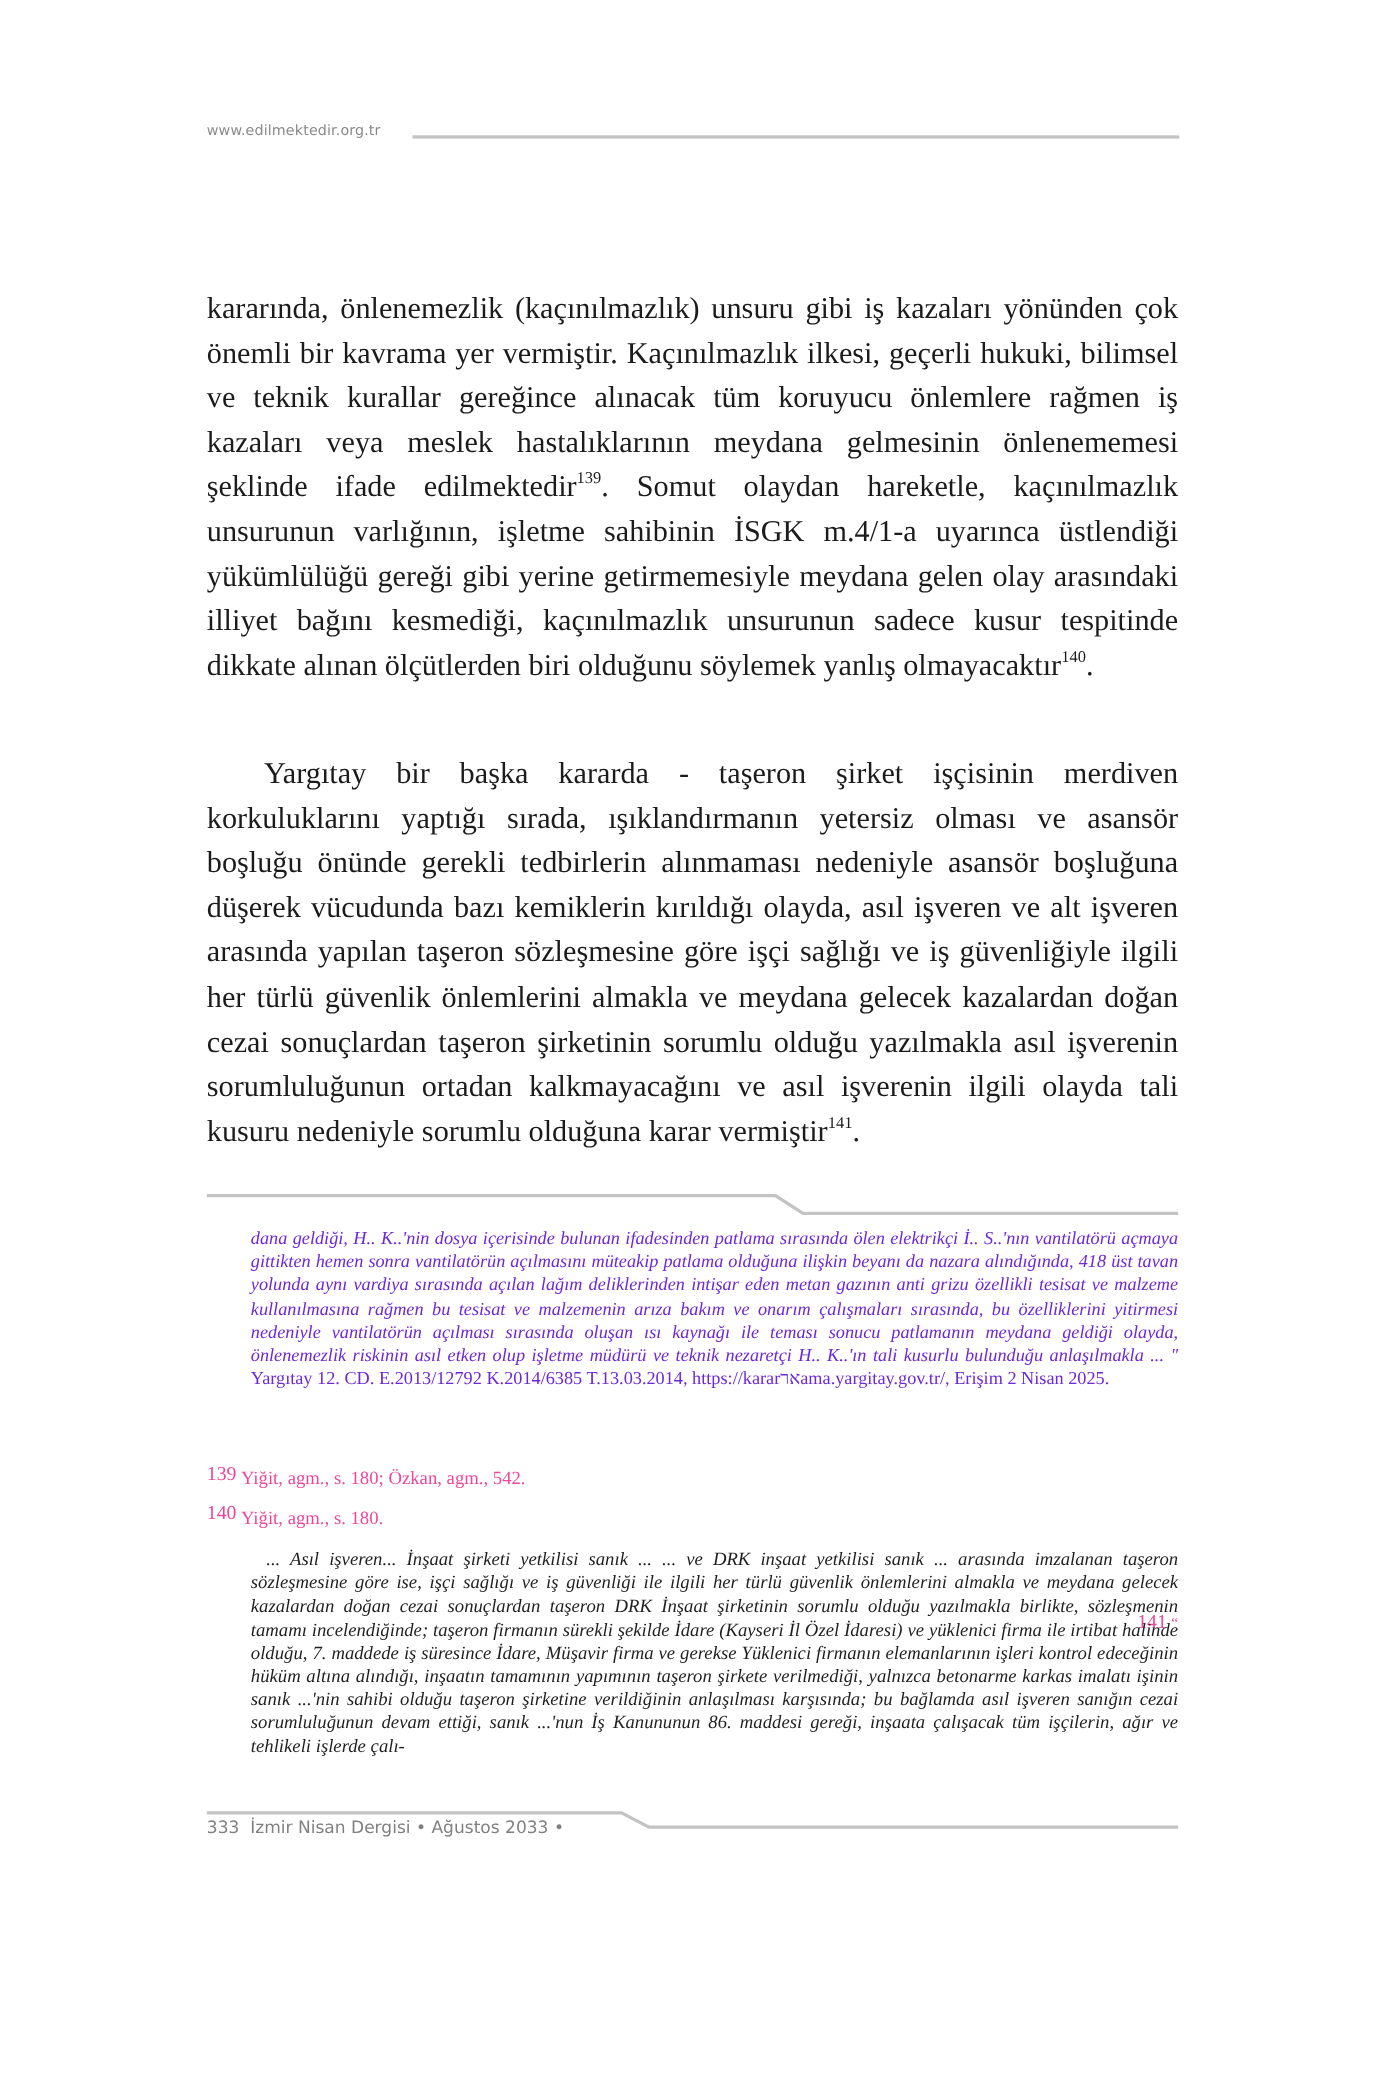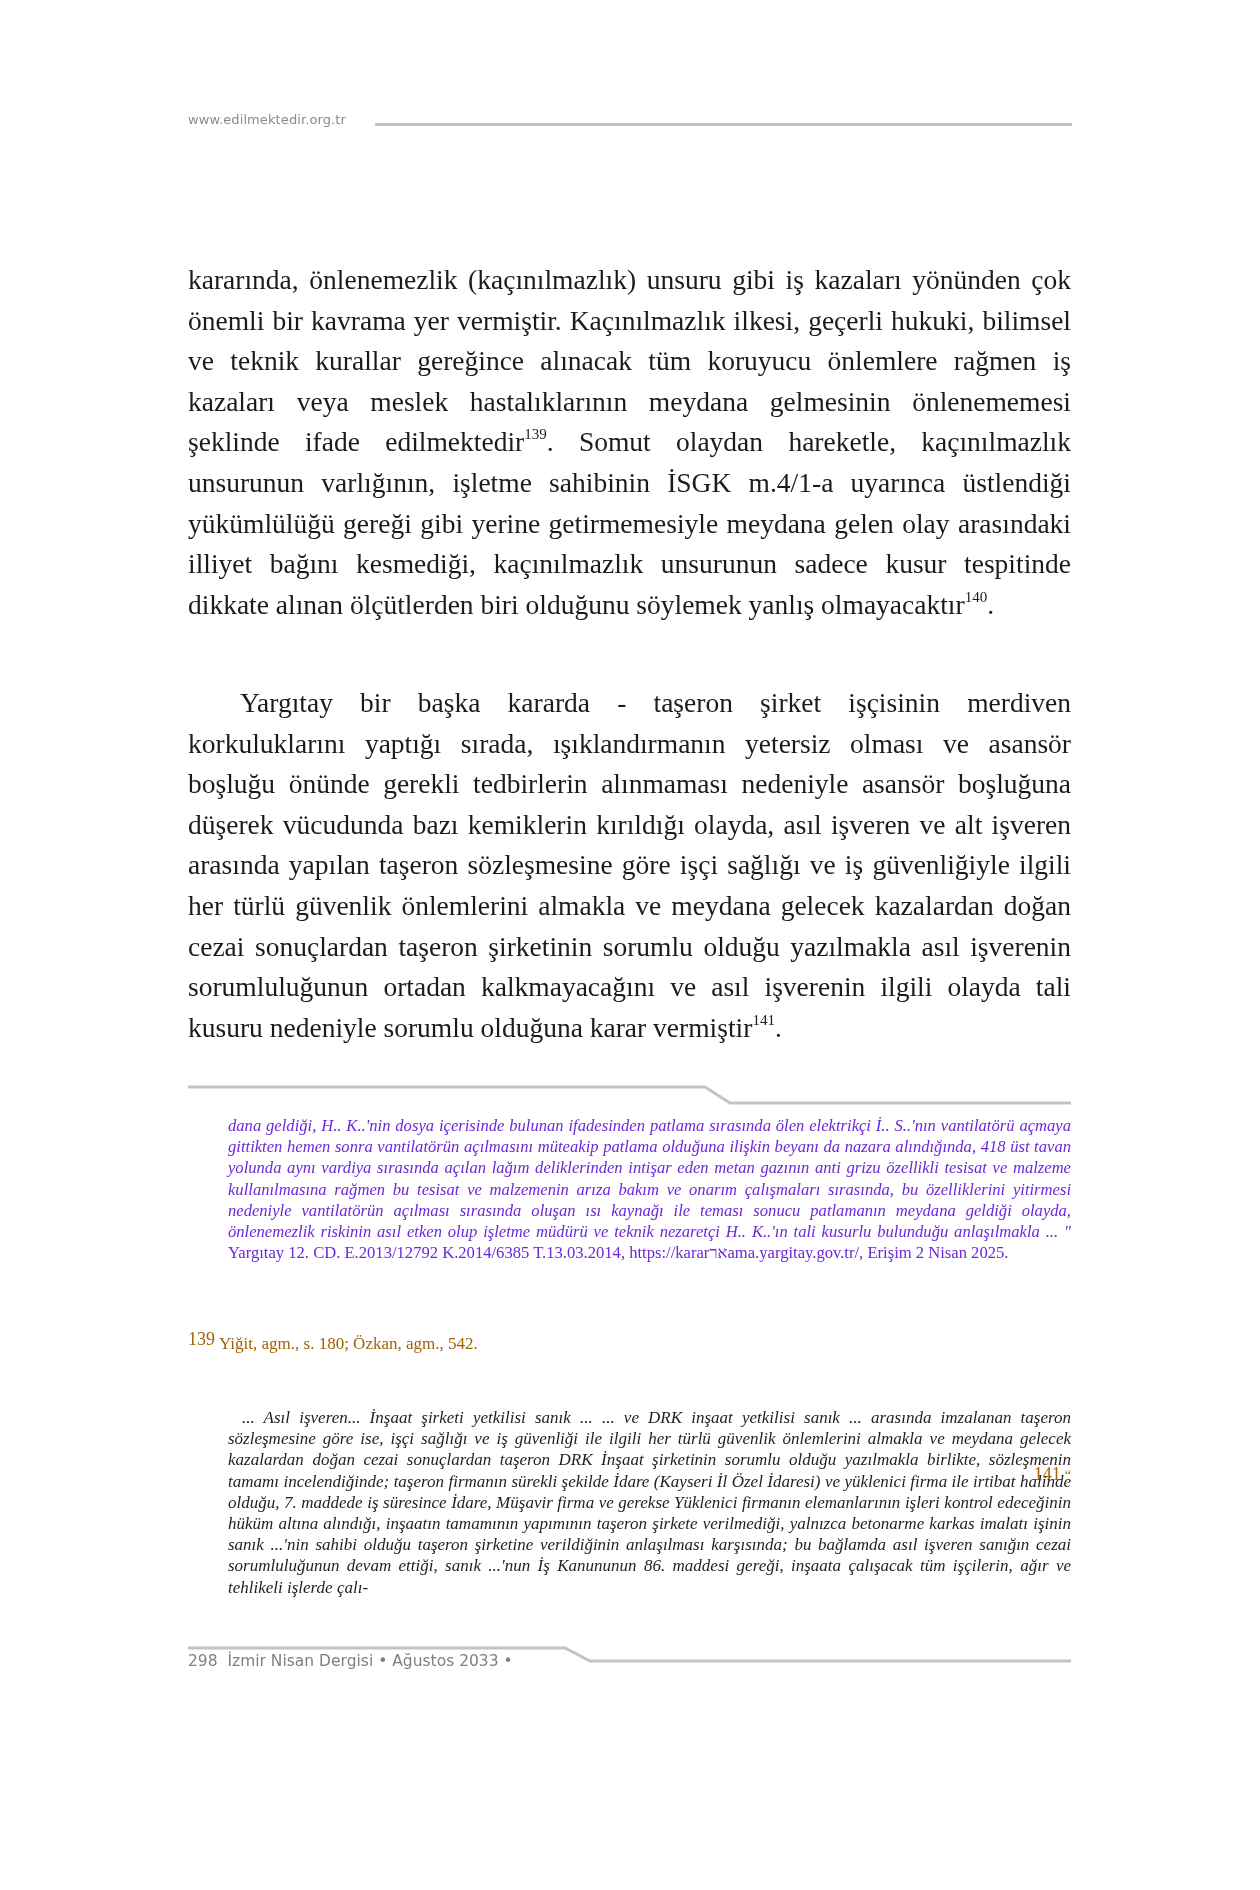--- a/index.html
+++ b/index.html
@@ -29,21 +29,21 @@
   .fn-block {
     position: absolute; left: 228px; width: 843px;
     font-family: "Liberation Serif", serif; font-size: 16.6px; line-height: 21.2px;
     color: #6d28d9; text-align: justify; margin: 0;
   }
   .fn-block .it { font-style: italic; }
   .fn-cont { top: 1115px; }
 
   .fn-line {
     position: absolute; left: 188px; width: 883px;
-    font-family: "Liberation Serif", serif; font-size: 17px; line-height: 21px; color: #a16207;
+    font-family: "Liberation Serif", serif; font-size: 17px; line-height: 21px; color: #ec4899;
   }
   .fn-num { font-size: 18px; position: relative; top: -4px; margin-right: 4px; }
   .fn139 { top: 1333px; }
   .fn140 { top: 1369px; }
   .fn141-head { top: 1468px; text-align: right; }
   .fn141 {
     position: absolute; left: 228px; width: 843px; top: 1407px;
     font-family: Liberation Serif, serif; font-size: 17px; line-height: 21.2px;
     color: #1f1f1f; text-align: justify; margin: 0; font-style: italic;
   }
@@ -67,25 +67,26 @@
 
   <svg class="fn-sep" width="1260" height="1890" style="pointer-events:none">
     <polyline points="188,1087 705,1087 730,1103 1071,1103" fill="none" stroke="#c3c3c3" stroke-width="3"></polyline>
     <polyline points="188,1648 565,1648 590,1661 1071,1661" fill="none" stroke="#c3c3c3" stroke-width="3"></polyline>
   </svg>
 
   <p class="fn-block fn-cont"><span class="it">dana geldiği, H.. K..'nin dosya içerisinde bulunan ifadesinden patlama sırasında ölen elektrikçi İ.. S..'nın vantilatörü açmaya gittikten hemen sonra vantilatörün açılmasını müteakip patlama olduğuna ilişkin beyanı da nazara alındığında, 418 üst tavan yolunda aynı vardiya sırasında açılan lağım deliklerinden intişar eden metan gazının anti grizu özellikli tesisat ve malzeme kullanılmasına rağmen bu tesisat ve malzemenin arıza bakım ve onarım çalışmaları sırasında, bu özelliklerini yitirmesi nedeniyle vantilatörün açılması sırasında oluşan ısı kaynağı ile teması sonucu patlamanın meydana geldiği olayda, önlenemezlik riskinin asıl etken olup işletme müdürü ve teknik nezaretçi H.. K..'ın tali kusurlu bulunduğu anlaşılmakla ... "</span><span> Yargıtay 12. CD. E.2013/12792 K.2014/6385 T.13.03.2014, https://kararארama.yargitay.gov.tr/, Erişim 2 Nisan 2025.</span></p>
 
   <div class="fn-line fn139"><span class="fn-num">139</span><span>Yiğit, agm., s. 180; Özkan, agm., 542.</span></div>
 
+  <div class="fn-line fn140"><span class="fn-num">140</span><span>Yiğit, agm., s. 180.</span></div>
 
   <div class="fn-line fn141-head"><span class="fn-num">141</span><span style="font-size:14px;position:relative;top:-4px;">“</span></div>
   <p class="fn141" style="text-indent:14px;"><span>... Asıl işveren... İnşaat şirketi yetkilisi sanık ... ... ve DRK inşaat yetkilisi sanık ... arasında imzalanan taşeron sözleşmesine göre ise, işçi sağlığı ve iş güvenliği ile ilgili her türlü güvenlik önlemlerini almakla ve meydana gelecek kazalardan doğan cezai sonuçlardan taşeron DRK İnşaat şirketinin sorumlu olduğu yazılmakla birlikte, sözleşmenin tamamı incelendiğinde; taşeron firmanın sürekli şekilde İdare (Kayseri İl Özel İdaresi) ve yüklenici firma ile irtibat halinde olduğu, 7. maddede iş süresince İdare, Müşavir firma ve gerekse Yüklenici firmanın elemanlarının işleri kontrol edeceğinin hüküm altına alındığı, inşaatın tamamının yapımının taşeron şirkete verilmediği, yalnızca betonarme karkas imalatı işinin sanık ...'nin sahibi olduğu taşeron şirketine verildiğinin anlaşılması karşısında; bu bağlamda asıl işveren sanığın cezai sorumluluğunun devam ettiği, sanık ...'nun İş Kanununun 86. maddesi gereği, inşaata çalışacak tüm işçilerin, ağır ve tehlikeli işlerde çalı-</span></p>
 
   <div class="footer-text">
-    <span>298</span>&nbsp;
+    <span>333</span>&nbsp;
     <span>İzmir Nisan Dergisi</span>
     <span>•</span>
     <span>Ağustos 2033</span>
     <span>•</span>
   </div>
 
 </div>
 
 </body></html>

